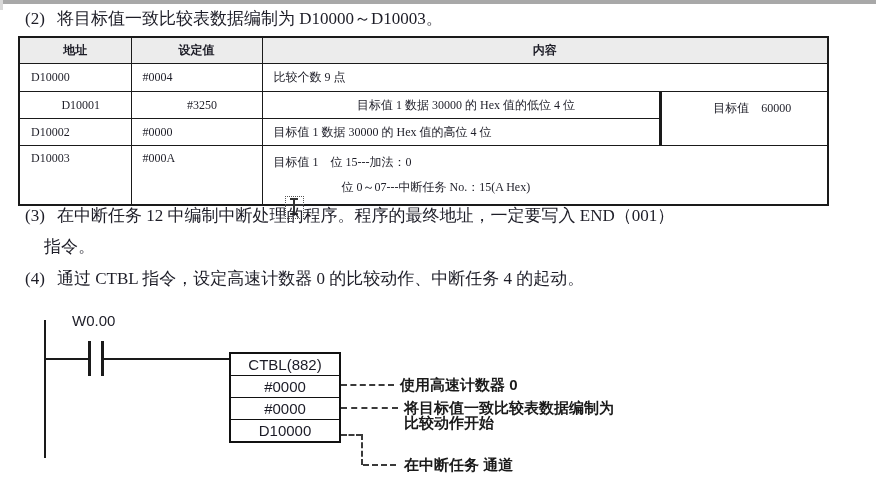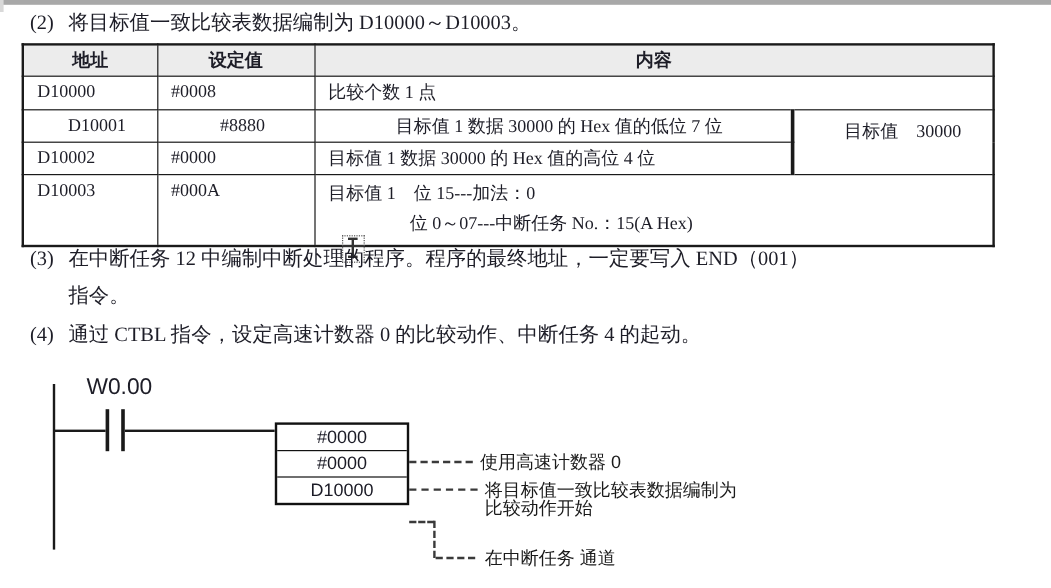--- a/index.html
+++ b/index.html
@@ -8,48 +8,48 @@
   .topstrip{position:absolute;left:0;top:0;width:876px;height:4px;background:#a8a8a8;}
   .leftstrip{position:absolute;left:0;top:0;width:3px;height:10px;background:#d9d9d9;}
 
   
   .para{position:absolute;font-size:17px;line-height:22px;white-space:nowrap;}
   .para .num{position:absolute;left:0;top:0;}
   .para .txt{position:absolute;left:32px;top:0;}
 
   
   .dtable{position:absolute;left:18px;top:36px;border-collapse:collapse;table-layout:fixed;}
-  .dtable td{border:1px solid #1a1a1a;font-size:15px;vertical-align:middle;
+  .dtable td{border:1px solid #1a1a1a;font-size:12px;vertical-align:middle;
              padding:0 0 0 11px;overflow:hidden;white-space:nowrap;font-family:Liberation Serif, serif;}
   .dtable{border:2px solid #1a1a1a;}
   .dtable td.hdr{background:#ececec;font-weight:bold;text-align:center;padding:0;height:25px;}
   .dtable td.thickleft{border-left:3px solid #1a1a1a;}
   .r1 td{height:27px;} .r2 td{height:26px;text-align:center;} .r3 td{height:26px;} .r4 td{height:53px;}
   .twolines{line-height:25px;margin-left:32px;}
   .twolines .l2{padding-left:68px;display:block;}
 
   
   .cursor{position:absolute;left:285px;top:196px;width:17px;height:21px;
           border:1px dotted #555;background:rgba(255,255,255,0.1);}
   .cursor .stem{position:absolute;left:7px;top:2px;width:2px;height:15px;background:#333;}
   .cursor .cap{position:absolute;left:4px;width:8px;height:2px;background:#333;}
   .cursor .cap.t{top:1px;} .cursor .cap.b{top:16px;}
 
   
   .ln{position:absolute;background:#1a1a1a;}
   .sans{font-family:"Liberation Sans","DejaVu Sans",sans-serif;}
-  .ladder-label{position:absolute;font-size:15px;font-weight:normal;white-space:nowrap;
+  .ladder-label{position:absolute;font-size:15px;font-weight:bold;white-space:nowrap;
                 font-family:"Liberation Sans","DejaVu Sans",sans-serif;color:#1a1a1a;}
   .opbox{position:absolute;left:229px;top:352px;width:108px;border:2px solid #111;background:#fff;}
   .opbox .row{height:21px;line-height:21px;text-align:center;font-size:15px;
               font-family:"Liberation Sans","DejaVu Sans",sans-serif;color:#1b1b26;}
   .opbox .row + .row{border-top:1px solid #111;}
   .dash-h{position:absolute;border-top:2px dashed #3a3a3a;height:0;}
   .dash-v{position:absolute;border-left:2px dashed #3a3a3a;width:0;}
-  .contact-lbl{position:absolute;left:72px;top:312px;font-size:19px;}
+  .contact-lbl{position:absolute;left:72px;top:312px;font-size:15px;}
 </style>
 </head>
 <body>
 
 <div id="page">
   <div class="topstrip"></div>
   <div class="leftstrip"></div>
 
   <div class="para" style="left:25px;top:8px;">
     <span class="num">(2)</span>
@@ -64,28 +64,28 @@
         <col style="width:168px">
       </colgroup>
     <tbody>
         <tr>
       <td class="hdr">地址</td>
       <td class="hdr">设定值</td>
       <td class="hdr" colspan="2">内容</td>
     </tr>
     <tr class="r1">
       <td>D10000</td>
-      <td>#0008</td>
-      <td colspan="2">比较个数 1 点</td>
+      <td>#0004</td>
+      <td colspan="2">比较个数 9 点</td>
     </tr>
     <tr class="r2">
       <td>D10001</td>
-      <td>#8880</td>
-      <td>目标值 1 数据 30000 的 Hex 值的低位 7 位</td>
-      <td rowspan="2" class="thickleft" style="vertical-align:top;padding-top:8px;padding-left:16px;">目标值　30000</td>
+      <td>#3250</td>
+      <td>目标值 1 数据 30000 的 Hex 值的低位 4 位</td>
+      <td rowspan="2" class="thickleft" style="vertical-align:top;padding-top:8px;padding-left:16px;">目标值　60000</td>
     </tr>
     <tr class="r3">
       <td>D10002</td>
       <td>#0000</td>
       <td>目标值 1 数据 30000 的 Hex 值的高位 4 位</td>
     </tr>
     <tr class="r4">
       <td style="vertical-align:top;padding-top:5px;">D10003</td>
       <td style="vertical-align:top;padding-top:5px;">#000A</td>
       <td colspan="2" class="twolines" style="vertical-align:top;padding-top:4px;">
@@ -99,37 +99,38 @@
   <div class="cursor">
     <div class="cap t"></div>
       <div class="stem"></div>
       <div class="cap b"></div>
   </div>
 
   <div class="para" style="left:25px;top:205px;">
     <span class="num">(3)</span>
     <span class="txt">在中断任务 12 中编制中断处理的程序。程序的最终地址，一定要写入 END（001）</span>
   </div>
-  <div class="para" style="left:57px;top:236px;">指令。</div>
+  <div class="para" style="left:44px;top:236px;">指令。</div>
 
   <div class="para" style="left:25px;top:268px;">
     <span class="num">(4)</span>
     <span class="txt">通过 CTBL 指令，设定高速计数器 0 的比较动作、中断任务 4 的起动。</span>
   </div>
 
   <div>
     <div class="contact-lbl sans">W0.00</div>
 
     <div class="ln" style="left:44px;top:320px;width:2px;height:138px;"></div>
     <div class="ln" style="left:45px;top:358px;width:43px;height:2px;"></div>
     <div class="ln" style="left:88px;top:341px;width:3px;height:35px;"></div>
     <div class="ln" style="left:101px;top:341px;width:3px;height:35px;"></div>
     <div class="ln" style="left:104px;top:358px;width:125px;height:2px;"></div>
 
     <div class="opbox">
+      <div class="row">CTBL(882)</div>
       <div class="row">#0000</div>
       <div class="row">#0000</div>
       <div class="row">D10000</div>
     </div>
 
     <div class="dash-h" style="left:341px;top:384px;width:53px;"></div>
     <div class="dash-h" style="left:341px;top:407px;width:57px;"></div>
     <div class="dash-h" style="left:341px;top:434px;width:21px;"></div>
     <div class="dash-v" style="left:361px;top:434px;height:31px;"></div>
     <div class="dash-h" style="left:363px;top:464px;width:33px;"></div>

